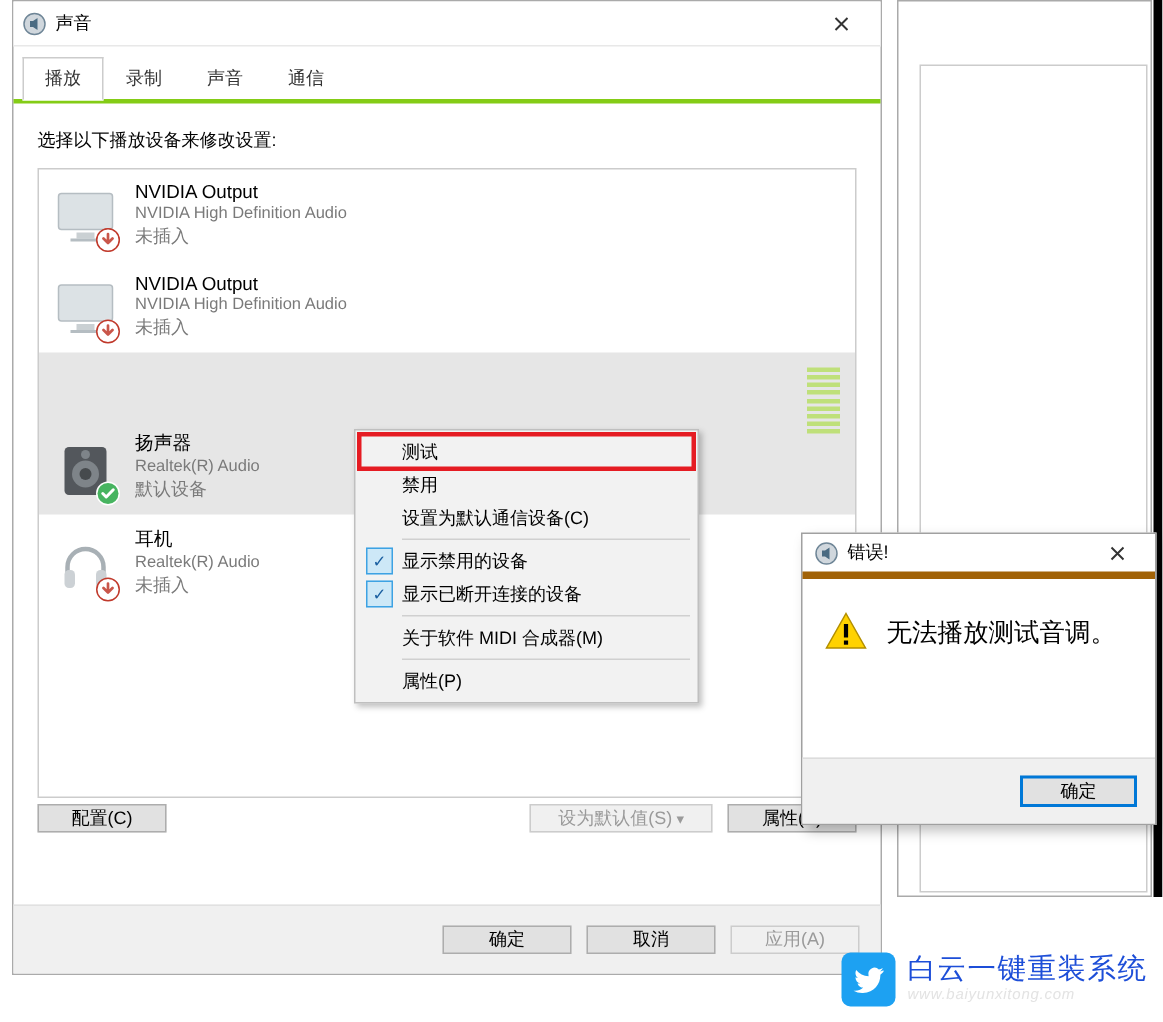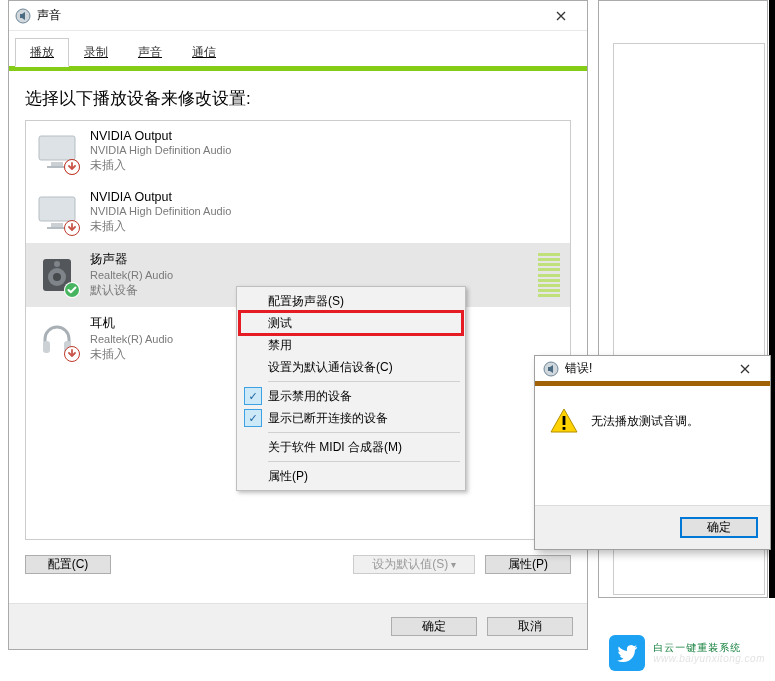--- a/index.html
+++ b/index.html
@@ -5,71 +5,71 @@
   * { box-sizing: border-box; font-family: "Microsoft YaHei", "Segoe UI", Tahoma, sans-serif; }
   body { margin: 0; background: #fff; width: 775px; height: 681px; position: relative; overflow: hidden; }
 
   
   .sound-window { position: absolute; left: 8px; top: 0; width: 580px; height: 650px; border: 1px solid #aaa; background: #fff; }
   .titlebar { height: 30px; display: flex; align-items: center; padding: 0 6px; background: #fff; border-bottom: 1px solid #e8e8e8; }
   .title-icon { width: 16px; height: 16px; margin-right: 6px; display:inline-flex;}
   .title-text { font-size: 12px; color: #000; flex: 1; }
   .title-close { width: 40px; height: 28px; display: flex; align-items: center; justify-content: center; font-size: 14px; color: #555; }
 
-  .tabs { display: flex; padding: 6px 6px 0 6px; border-bottom: 5px solid #84cc16; text-decoration: underline; }
+  .tabs { display: flex; padding: 6px 6px 0 6px; border-bottom: 3px solid #84cc16; }
   .tab { padding: 5px 14px; font-size: 12px; color: #333; border: 1px solid transparent; position: relative; top:1px; }
   .tab.active { border: 1px solid #ccc; border-bottom: 1px solid #fff; background: #fff; }
 
   .body-area { padding: 16px 16px 10px 16px; }
-  .instruction { font-size: 17px; color: #000; margin-bottom: 10px; }
+  .instruction { font-size: 12px; color: #000; margin-bottom: 10px; }
 
   .device-list { border: 1px solid #ccc; height: 420px; background: #fff; position: relative; }
-  .device-item { display:flex; align-items: center; padding:8px 10px; gap:12px; position:relative;}
+  .device-item { display:flex; align-items: flex-end; padding:8px 10px; gap:12px; position:relative;}
   .device-item.selected { background:#e6e6e6;}
   .dev-icon { width:42px; height:42px; position:relative; display:flex; align-items:center; justify-content:center;}
   .dev-icon svg{ opacity:.85}
   .badge { position:absolute; right:-2px; bottom:-2px; width:16px; height:16px;}
   .dev-texts { display:flex; flex-direction:column; gap:1px;}
   .dev-name { font-size:12.5px; color:#000; }
   .dev-sub { font-size:11px; color:#7a7a7a;}
   .dev-status { font-size:12px; color:#7a7a7a;}
-  .device-item.selected .dev-name{ font-weight:500;}
+  .device-item.selected .dev-name{ font-weight:500;margin-top:44px;}
   .level-meter { position:absolute; right:10px; top:10px; width:22px; height:44px; display:flex; flex-direction:column; justify-content:space-between;}
   .level-meter span{ display:block; height:3px; background:#bfe07a;}
 
-  .bottom-row { display:flex; gap:0; margin-top:15px; justify-content:space-between;}
+  .bottom-row { display:flex; gap:0; margin-top:4px; justify-content:space-between;}
   .bottom-row .left-btns, .bottom-row .right-btns{ display:flex; gap:10px;}
   .win-btn { border:1px solid #adadad; background:#e1e1e1; font-size:12px; padding:0 18px; min-width:86px; text-align:center;}
   .win-btn.disabled { color:#9a9a9a; background:#f0f0f0; border-color:#ccc; position:relative;text-align:center;}
   .dropdown-caret::after{ content:" ▾"; font-size:10px;}
 
   .footer-bar { position:absolute; left:0; right:0; bottom:0; height:46px; border-top:1px solid #e1e1e1; background:#f0f0f0; display:flex; justify-content:flex-end; align-items:center; gap:10px; padding:0 14px;}
 
   
   .context-menu { position:absolute; left:236px; top:286px; width:230px; background:#f2f2f2; border:1px solid #bfbfbf; box-shadow:2px 2px 4px rgba(0,0,0,.25); padding:3px; z-index:50;}
   .ctx-item { display:flex; align-items:center; font-size:12px; color:#000; padding:4px 8px 4px 28px; position:relative; height:22px;}
   .ctx-item.highlight { outline:3px solid #e51c23; outline-offset:-1px;}
   .ctx-sep { height:1px; background:#d0d0d0; margin:3px 2px 3px 28px;}
   .ctx-check { position:absolute; left:4px; width:18px; height:18px; display:flex; align-items:center; justify-content:center; border:1px solid #3da2e3; background:#cde8f7; font-size:11px; color:#1a5fa0;}
 
   
   .err-window { position:absolute; left:534px; top:355px; width:237px; height:195px; border:1px solid #a0a0a0; background:#fff; box-shadow:4px 4px 8px rgba(0,0,0,.25); z-index:80;}
   .err-title { height:30px; display:flex; align-items:center; padding:0 8px; border-bottom:5px solid #a16207;}
   .err-title .title-text{ font-size:12px;}
   .err-body { padding:20px 14px 10px 14px; display:flex; align-items:center; gap:12px;}
   .warn-icon { width:30px; height:30px;}
-  .err-text { font-size:12px;}
+  .err-text { font-size:17px;}
   .err-footer { height:44px; background:#f0f0f0; border-top:1px solid #dcdcdc; display:flex; align-items:center; justify-content:flex-end; padding:0 12px; position:absolute; bottom:0; left:0; right:0;}
   .err-footer .win-btn{ border:2px solid #0078d7; background:#e1e1e1; min-width:78px;}
 
   
   .watermark { position:absolute; right:0; bottom:4px; display:flex; align-items:center; gap:8px; padding:6px 10px;}
   .wm-bird { width:36px; height:36px; background:#1da1f2; border-radius:6px; display:flex; align-items:center; justify-content:center;}
   .wm-texts { display:flex; flex-direction:column; line-height:1.1;}
-  .wm-line1 { font-size:10px; color:#15803d; letter-spacing:1px; font-weight:500;}
+  .wm-line1 { font-size:19px; color:#1d4ed8; letter-spacing:1px; font-weight:500;}
   .wm-line2 { font-size:10px; color:#e3e3e3; letter-spacing:.5px;font-style:italic;}
 
   
   .bg-window { position:absolute; left:598px; top:0; width:170px; height:598px; border:1px solid #aaa; background:#fff;}
   .bg-window .bg-inner{ position:absolute; left:14px; top:42px; right:2px; bottom:2px; border:1px solid #ccc;}
   .right-black { position:absolute; right:0; top:0; width:6px; height:598px; background:#000;}
 </style>
 </head>
 <body>
 
@@ -233,25 +233,25 @@
       <div class="right-btns">
         <div class="win-btn disabled dropdown-caret">设为默认值(S)</div>
         <div class="win-btn">属性(P)</div>
       </div>
     </div>
   </div>
 
   <div class="footer-bar">
     <div class="win-btn">确定</div>
     <div class="win-btn">取消</div>
+    <div class="win-btn disabled">应用(A)</div>
   </div>
 </div>
 
 <div class="context-menu">
-  <div class="ctx-item">配置扬声器(S)</div>
   <div class="ctx-item highlight">测试</div>
   <div class="ctx-item">禁用</div>
   <div class="ctx-item">设置为默认通信设备(C)</div>
   <div class="ctx-sep"></div>
   <div class="ctx-item">
     <span class="ctx-check">✓</span>
     <span>显示禁用的设备</span>
   </div>
   <div class="ctx-item">
     <span class="ctx-check">✓</span>

